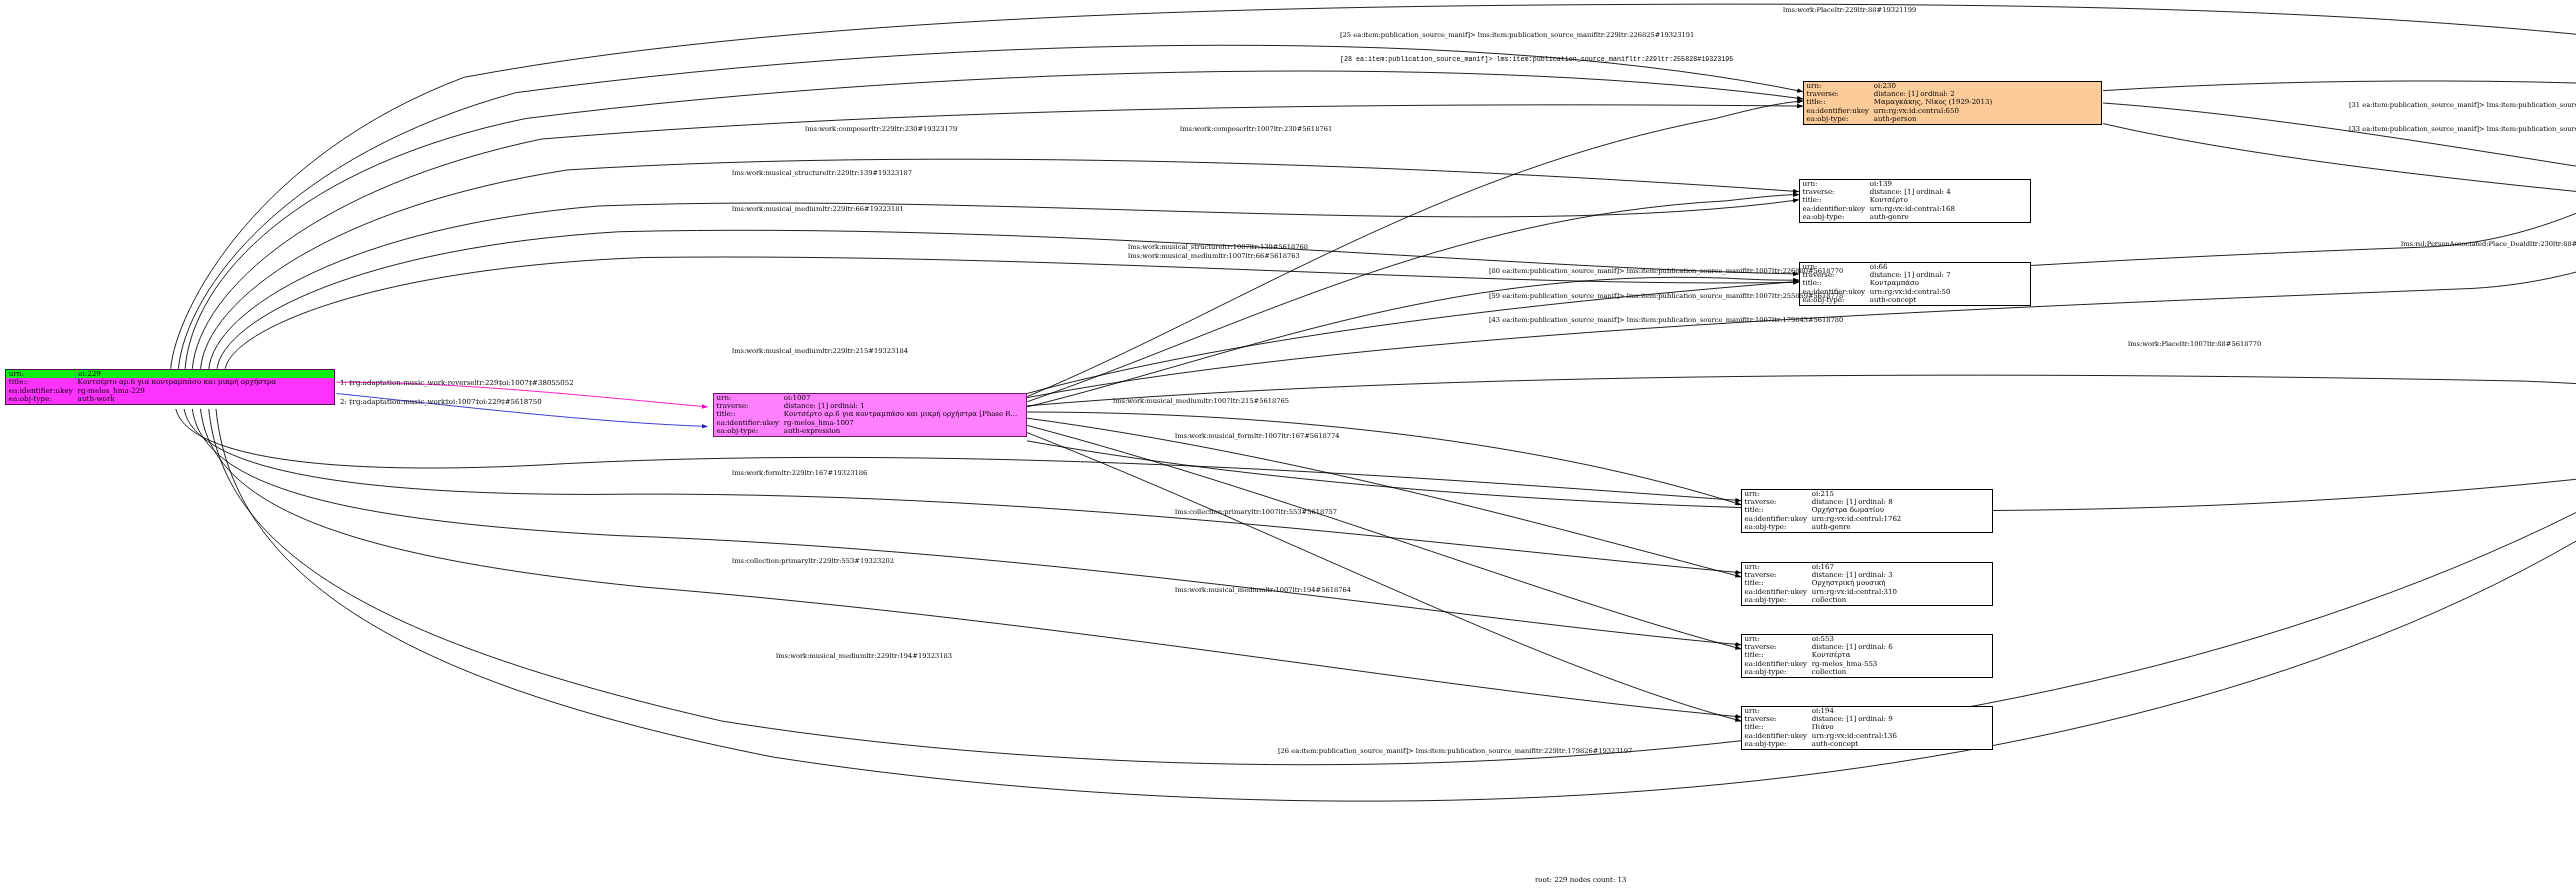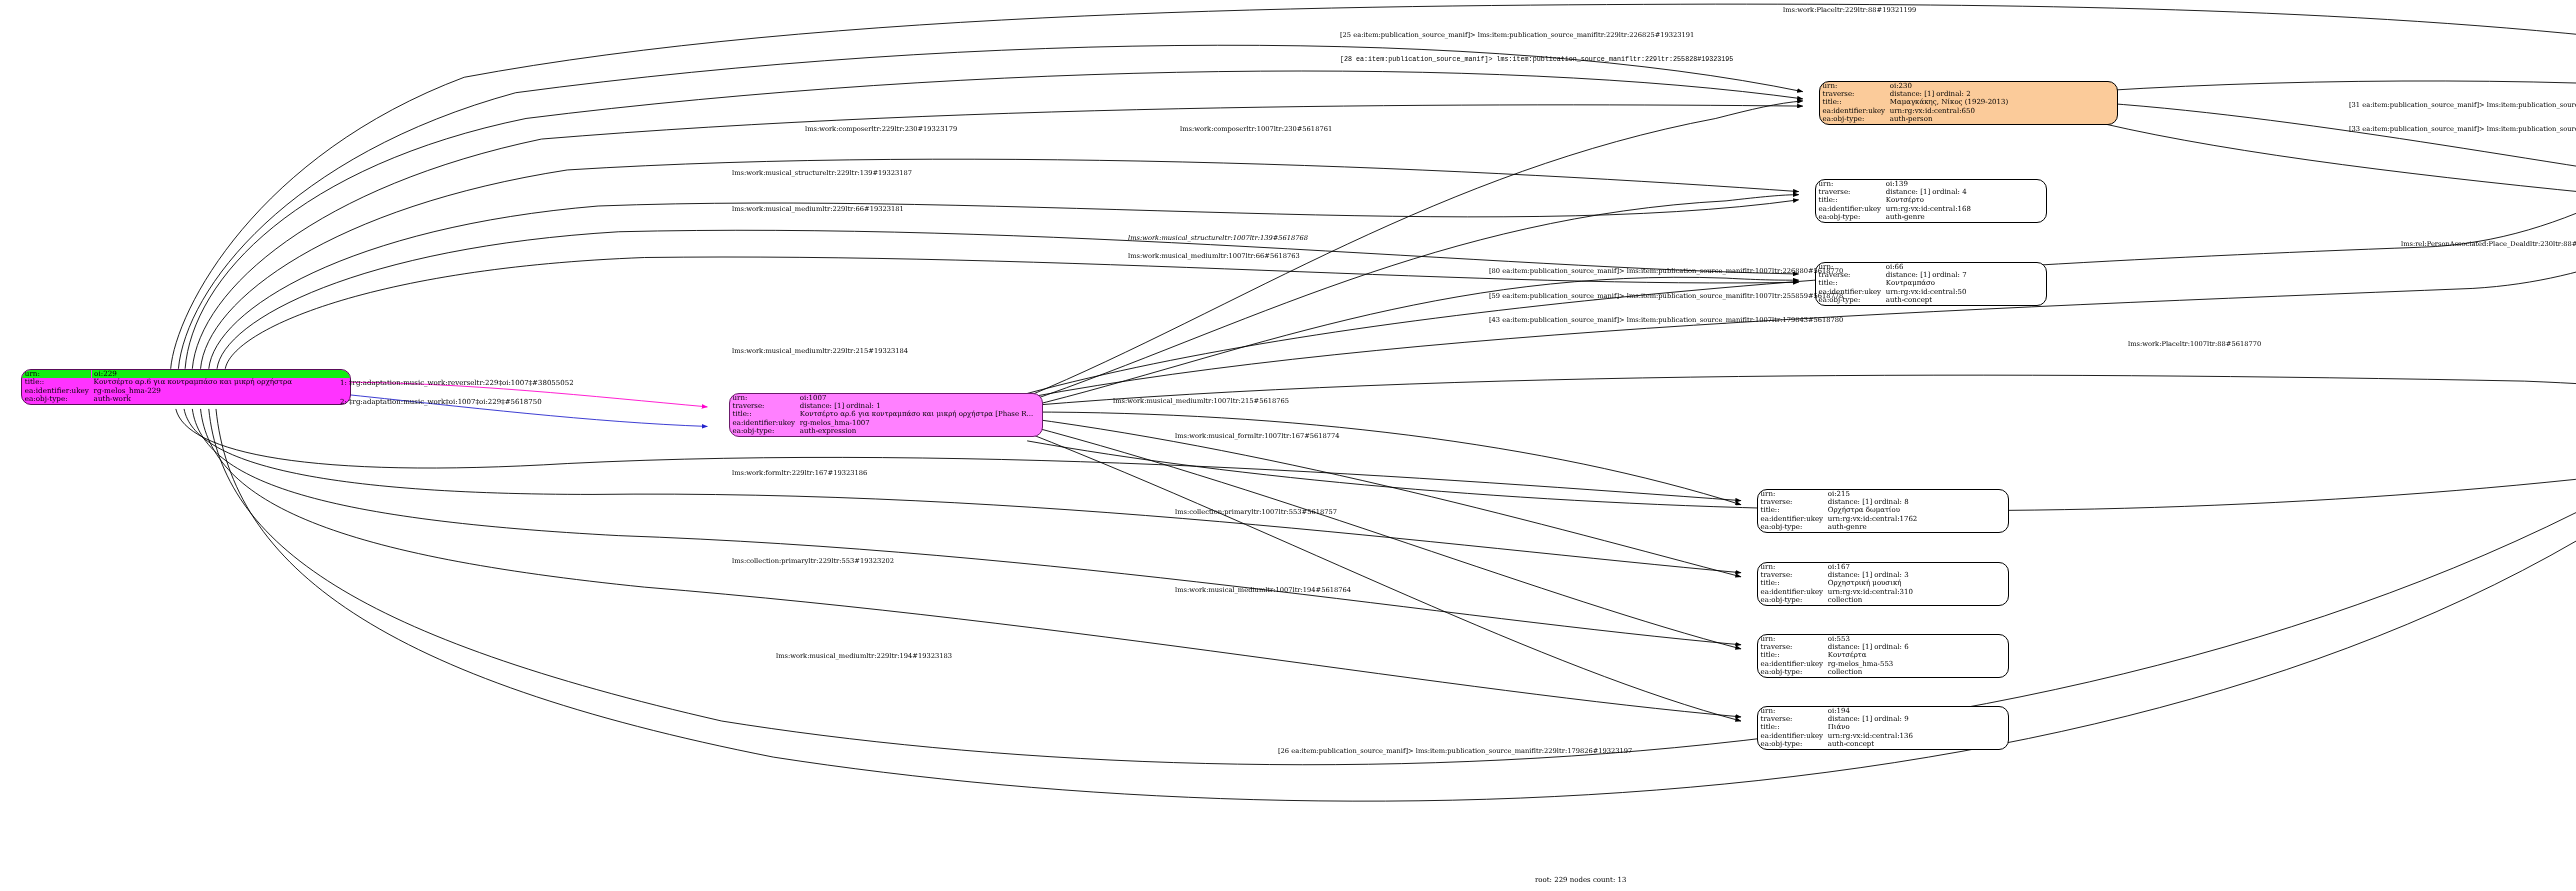--- a/index.html
+++ b/index.html
@@ -1,20 +1,20 @@
 <!DOCTYPE html>
 <html style="font-size:8.2px"><head>
 <meta charset="utf-8">
 <style>
   html,body{margin:0;padding:0;background:#ffffff;}
   body{font-family:"DejaVu Serif","Liberation Serif",serif;}
   #stage{position:relative;width:3722px;height:891px;background:#fff;overflow:hidden;}
   #edges{position:absolute;left:0;top:0;width:3722px;height:891px;}
-  .node{position:absolute;border:0.8px solid #000;border-radius:10px;overflow:hidden;
-        box-sizing:border-box;background:#fff;margin-left:16px;}
+  .node{position:absolute;border:0.8px solid #000;border-radius:0;overflow:hidden;
+        box-sizing:border-box;background:#fff;}
   .node table{border-collapse:collapse;width:100%;}
   .node td{font-size:7px;line-height:1.06;padding:0.5px 2.1px 0.5px 2.6px;white-space:nowrap;
            color:#000;vertical-align:middle;}
   .node td.k{width:49px;}
   .node td.v{}
   .node.root{border-color:#5a0b5a;border-width:1.1px;background:#ff33ff;}
   .node.root td{font-size:7.2px;}
   .node.root tr.hl td{background:#11ee11;padding-top:0;padding-bottom:0;}
   .node.root tr.hl td.k{border-right:0.7px solid #ff33ff;}
   .node.violet{background:#ff80ff;border-color:#6b1a6b;}
@@ -324,21 +324,21 @@
   <div id="label-host">
       <div class="elabel" style="left: 1783px; top: 7.2px;">lms:work:Placeltr:229ltr:88#19321199</div>
       <div class="elabel" style="left: 1340px; top: 32px;">[25 ea:item:publication_source_manif]&gt; lms:item:publication_source_manifltr:229ltr:226825#19323191</div>
       <div class="elabel" style="left: 1340px; top: 56px; font-family: Liberation Mono, monospace;">[28 ea:item:publication_source_manif]&gt; lms:item:publication_source_manifltr:229ltr:255828#19323195</div>
       <div class="elabel" style="left: 2349px; top: 102px;">[31 ea:item:publication_source_manif]&gt; lms:item:publication_source_manifltr:230ltr:226831#2683902</div>
       <div class="elabel" style="left: 2349px; top: 126px;">[33 ea:item:publication_source_manif]&gt; lms:item:publication_source_manifltr:230ltr:255833#2683904</div>
       <div class="elabel" style="left: 757px; top: 126px; padding-left: 48px;">lms:work:composerltr:229ltr:230#19323179</div>
       <div class="elabel" style="left: 1180px; top: 126px;">lms:work:composerltr:1007ltr:230#5618761</div>
       <div class="elabel" style="left: 732px; top: 170px;">lms:work:musical_structureltr:229ltr:139#19323187</div>
       <div class="elabel" style="left: 732px; top: 206px; text-align: right;">lms:work:musical_mediumltr:229ltr:66#19323181</div>
-      <div class="elabel" style="left: 1128px; top: 235px; font-style: italic;">lms:work:musical_structureltr:1007ltr:139#5618768</div>
+      <div class="elabel" style="left: 1128px; top: 244px;">lms:work:musical_structureltr:1007ltr:139#5618768</div>
       <div class="elabel" style="left: 1128px; top: 253px;">lms:work:musical_mediumltr:1007ltr:66#5618763</div>
       <div class="elabel" style="left: 1489px; top: 268px;">[80 ea:item:publication_source_manif]&gt; lms:item:publication_source_manifltr:1007ltr:226880#5618770</div>
       <div class="elabel" style="left: 2401px; top: 241px;">lms:rel:PersonAssociated:Place_Dealdltr:230ltr:88#2683805</div>
       <div class="elabel" style="left: 1489px; top: 293px;">[59 ea:item:publication_source_manif]&gt; lms:item:publication_source_manifltr:1007ltr:255859#5618778</div>
       <div class="elabel" style="left: 1489px; top: 317px;">[43 ea:item:publication_source_manif]&gt; lms:item:publication_source_manifltr:1007ltr:179843#5618780</div>
       <div class="elabel" style="left: 732px; top: 348px;">lms:work:musical_mediumltr:229ltr:215#19323184</div>
       <div class="elabel" style="left: 2128px; top: 341px;">lms:work:Placeltr:1007ltr:88#5618770</div>
       <div class="elabel" style="left: 1113px; top: 398px;">lms:work:musical_mediumltr:1007ltr:215#5618765</div>
       <div class="elabel" style="left: 1175px; top: 433px;">lms:work:musical_formltr:1007ltr:167#5618774</div>
       <div class="elabel" style="left: 732px; top: 470px;">lms:work:formltr:229ltr:167#19323186</div>

